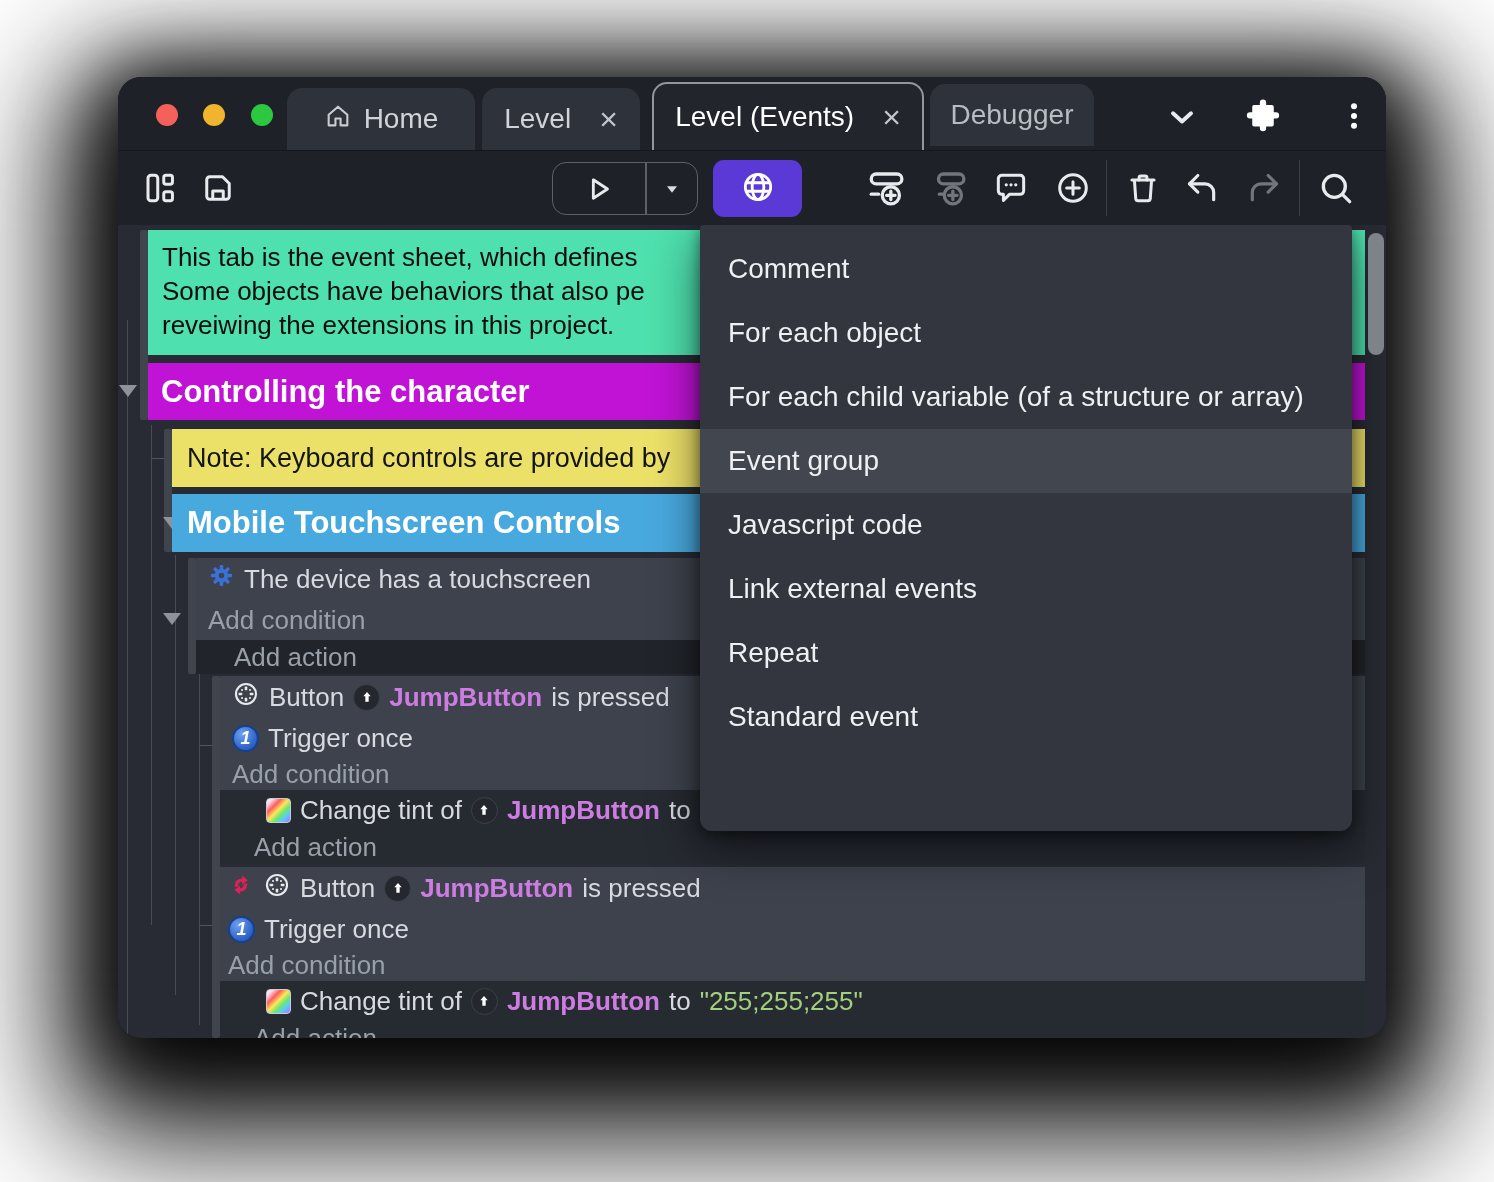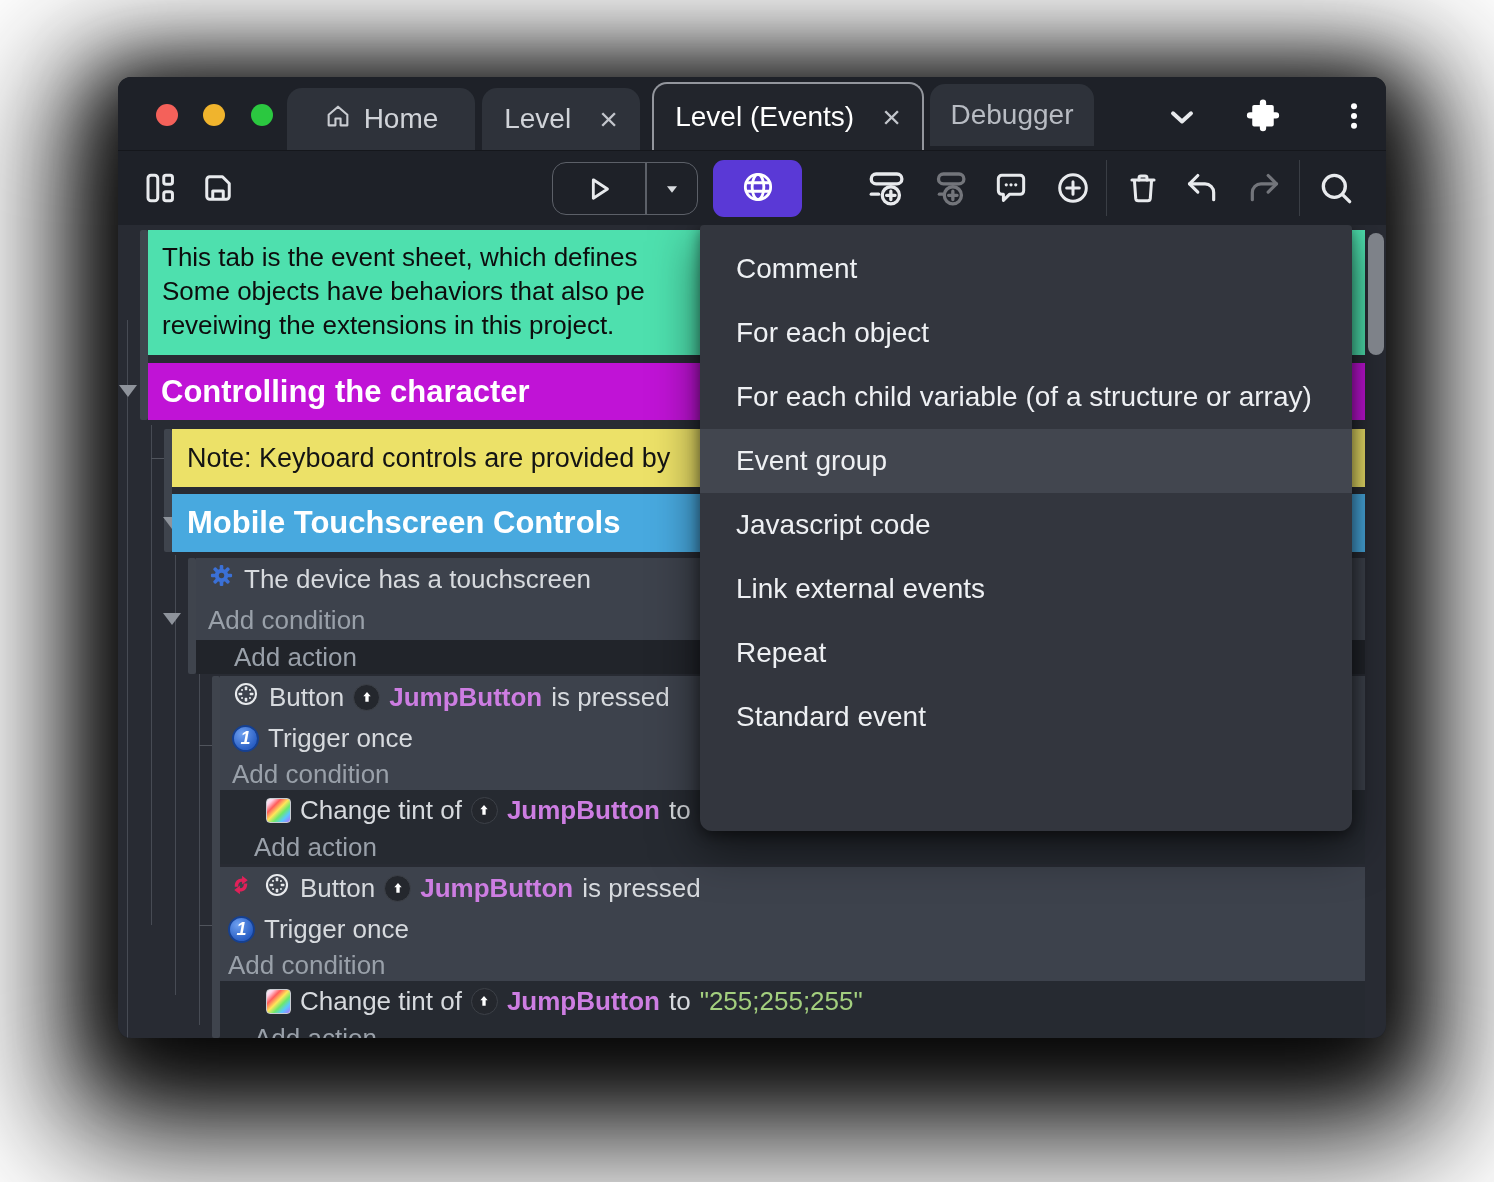--- a/index.html
+++ b/index.html
@@ -1,21 +1,21 @@
 <!DOCTYPE html>
 <html><head>
 <meta charset="utf-8">
 <style>
   html,body{margin:0;padding:0;background:#ffffff;}
   *{box-sizing:border-box;}
   body{font-family:"Liberation Sans","DejaVu Sans",sans-serif;}
   .stage{position:relative;width:1494px;height:1182px;background:#ffffff;overflow:hidden;}
   .abs{position:absolute;}
   .window{position:absolute;left:118px;top:77px;width:1268px;height:961px;background:#1e2128;
-    border-radius:13px;box-shadow:0 45px 130px 55px rgba(0,0,0,0.93),0 12px 70px 18px rgba(0,0,0,0.75);
+    border-radius:23px;box-shadow:0 45px 130px 55px rgba(0,0,0,0.93),0 12px 70px 18px rgba(0,0,0,0.75);
     overflow:hidden;}
   
   .tabbar{position:absolute;left:0;top:0;width:100%;height:73px;background:#1e2128;}
   .tl{display:inline-block;width:22px;height:22px;border-radius:50%;margin-right:21px;}
   .tab{position:absolute;display:flex;align-items:center;justify-content:center;gap:12px;
     background:#2e323a;border-radius:15px 15px 0 0;color:#d0d3d8;font-size:28px;}
   .tab .tabclose{color:#c3c6cc;font-size:32px;line-height:1;margin-left:16px;cursor:pointer;}
   .tab.active{background:#22252c;border:2px solid #93969d;border-bottom:none;color:#ffffff;}
   
   .toolbar{position:absolute;left:0;top:73px;width:100%;height:75px;background:#1e2128;border-top:1px solid #15171c;}
@@ -52,21 +52,21 @@
     align-items:center;justify-content:center;flex:0 0 auto;}
   .oncebadge{display:inline-flex;width:27px;height:27px;border-radius:50%;flex:0 0 auto;
     background:radial-gradient(circle at 35% 30%,#6ea0f0,#2a5fc4 72%);border:2px solid #164090;color:#fff;
     font-size:18px;font-weight:bold;font-style:italic;align-items:center;justify-content:center;}
   .tintic{display:inline-block;width:25px;height:25px;border-radius:4px;border:1px solid #c9ccd1;flex:0 0 auto;
     background:linear-gradient(135deg,#f6f8fa 0%,#ffd2e8 14%,#ff5d5d 30%,#ffe65a 48%,#6de86d 64%,#5bc8ff 80%,#b46bff 100%);}
   
   .menu{position:absolute;left:582px;top:0;width:652px;height:606px;background:#33363e;
     border-radius:4px 4px 12px 12px;box-shadow:0 16px 48px rgba(0,0,0,.55),0 4px 14px rgba(0,0,0,.45);
     padding-top:12px;z-index:5;}
-  .mitem{height:64px;display:flex;align-items:center;padding-left:36px;font-size:28px;color:#eef0f3;cursor:pointer;}
+  .mitem{height:64px;display:flex;align-items:center;padding-left:28px;font-size:28px;color:#eef0f3;cursor:pointer;}
   .mitem.hl{background:#42464f;}
   
   .sbthumb{position:absolute;left:1250px;top:8px;width:16px;height:122px;border-radius:8px;background:#7e8289;z-index:6;}
 </style>
 </head>
 <body>
 
 <div class="stage">
   <div class="window">
 

